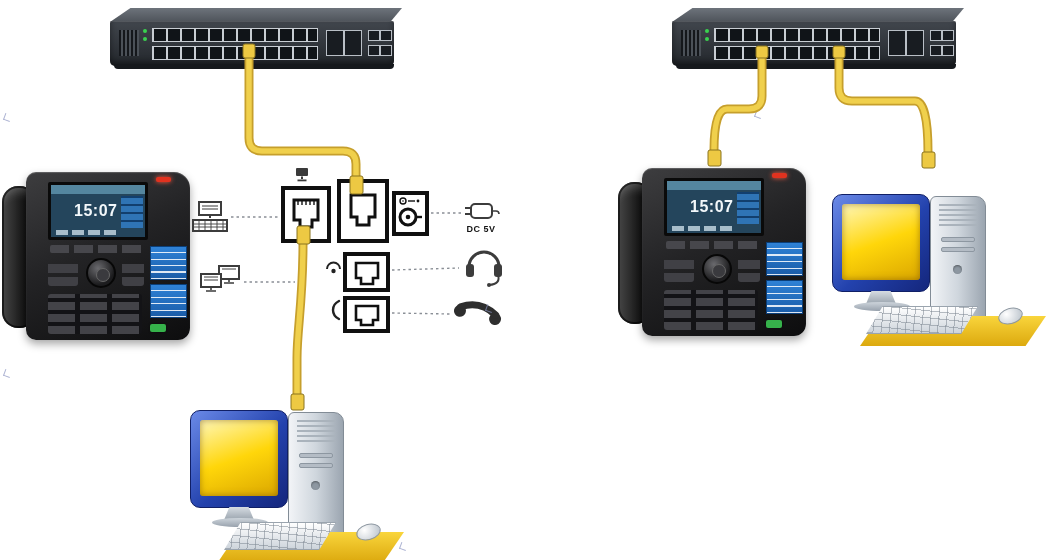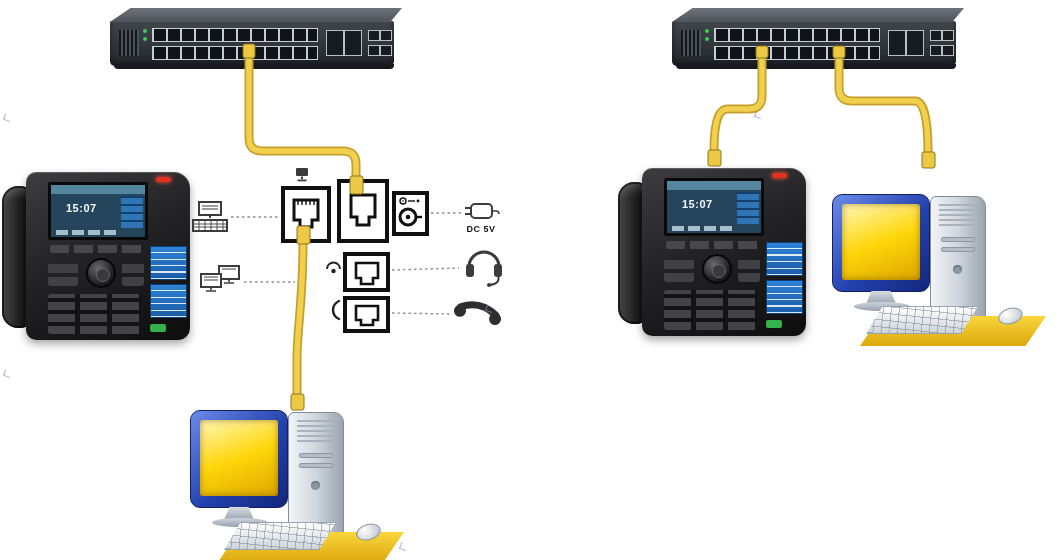--- a/index.html
+++ b/index.html
@@ -44,21 +44,21 @@
   .ph-handset { position:absolute; left:0; top:14px; width:34px; height:142px;
               background:linear-gradient(90deg,#474747,#111 70%); border-radius:16px;
               box-shadow:inset 0 0 0 2px rgba(0,0,0,.6), inset 0 14px 10px -8px rgba(255,255,255,.22); }
   .ph-body { position:absolute; left:24px; top:0; width:164px; height:168px;
               background:linear-gradient(155deg,#3d3d3f 0%,#232325 45%,#0d0d0e 100%);
               border-radius:10px 16px 12px 10px;
               box-shadow:0 4px 8px rgba(0,0,0,.35), inset 0 1px 1px rgba(255,255,255,.2); }
   .ph-screen { position:absolute; left:46px; top:10px; width:100px; height:58px;
               background:#24455c; border:3px solid #0a0a0a; border-radius:2px; }
   .ph-screen-head { position:absolute; left:0; top:0; right:0; height:9px; background:#54869f; }
-  .ph-clock { position:absolute; left:15px; top:17px; font-size:11px; font-weight:bold;
+  .ph-clock { position:absolute; left:23px; top:17px; font-size:16px; font-weight:bold;
               color:#f2f7fa; letter-spacing:.5px; }
   .ph-screen-right { position:absolute; right:2px; top:11px; width:22px; bottom:9px;
               background:repeating-linear-gradient(0deg,#2f74b5 0 6px,#123f6e 6px 8px); }
   .ph-softrow { position:absolute; left:5px; right:28px; bottom:2px; height:5px;
               background:repeating-linear-gradient(90deg,#a8bdca 0 12px,transparent 12px 16px); }
   .ph-led { position:absolute; left:154px; top:5px; width:15px; height:5px; border-radius:2px;
               background:#e2321f; box-shadow:0 0 5px #ff5a41; }
   .ph-side { position:absolute; left:148px; width:37px; height:34px; border:1px solid #0b3f79;
               background-image:repeating-linear-gradient(0deg,rgba(255,255,255,.85) 0 1px,transparent 1px 6.5px),
                                linear-gradient(#2f82d6,#1a5ca8); }

